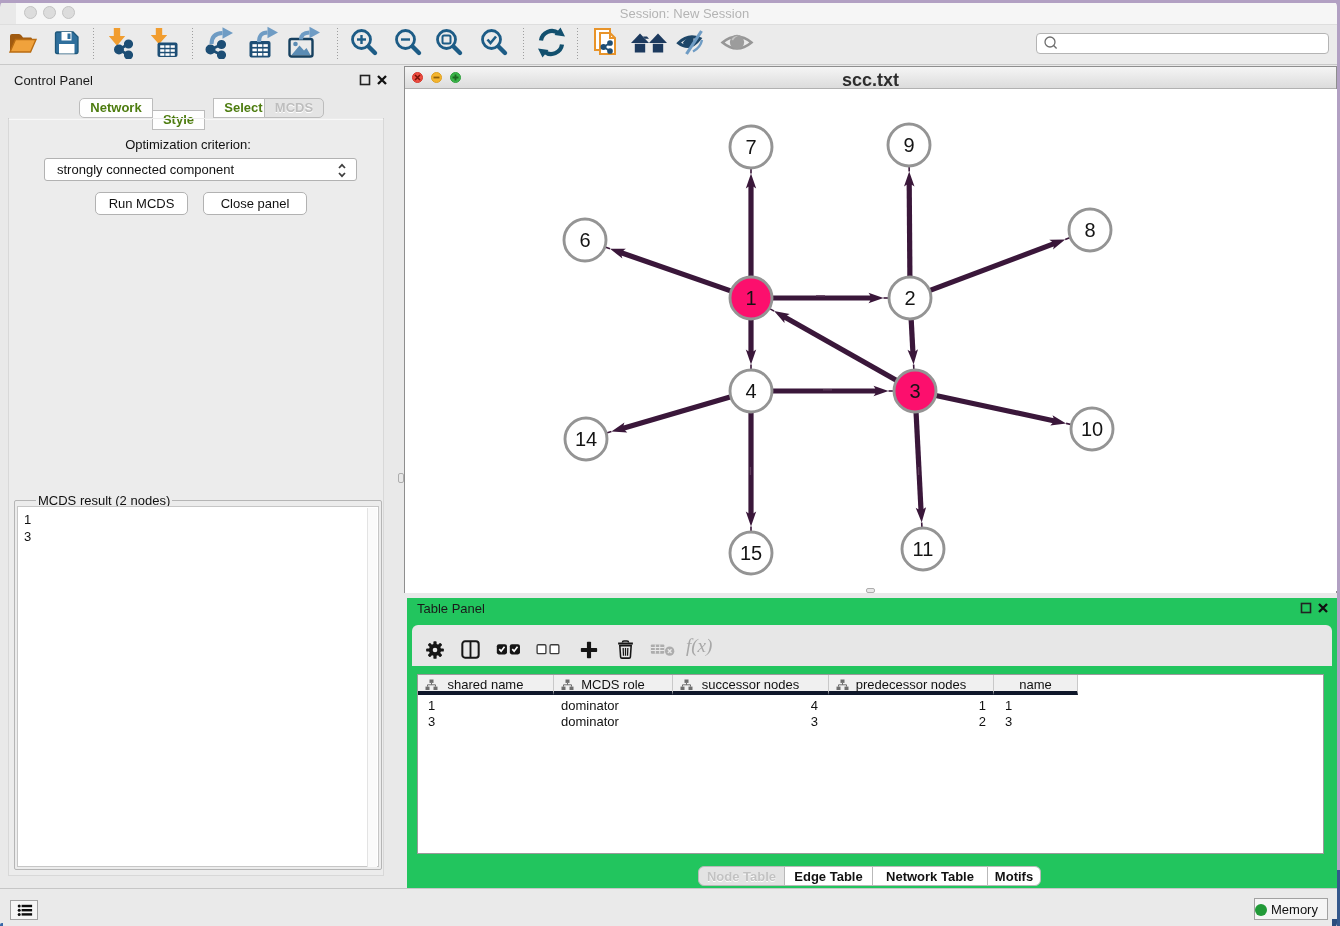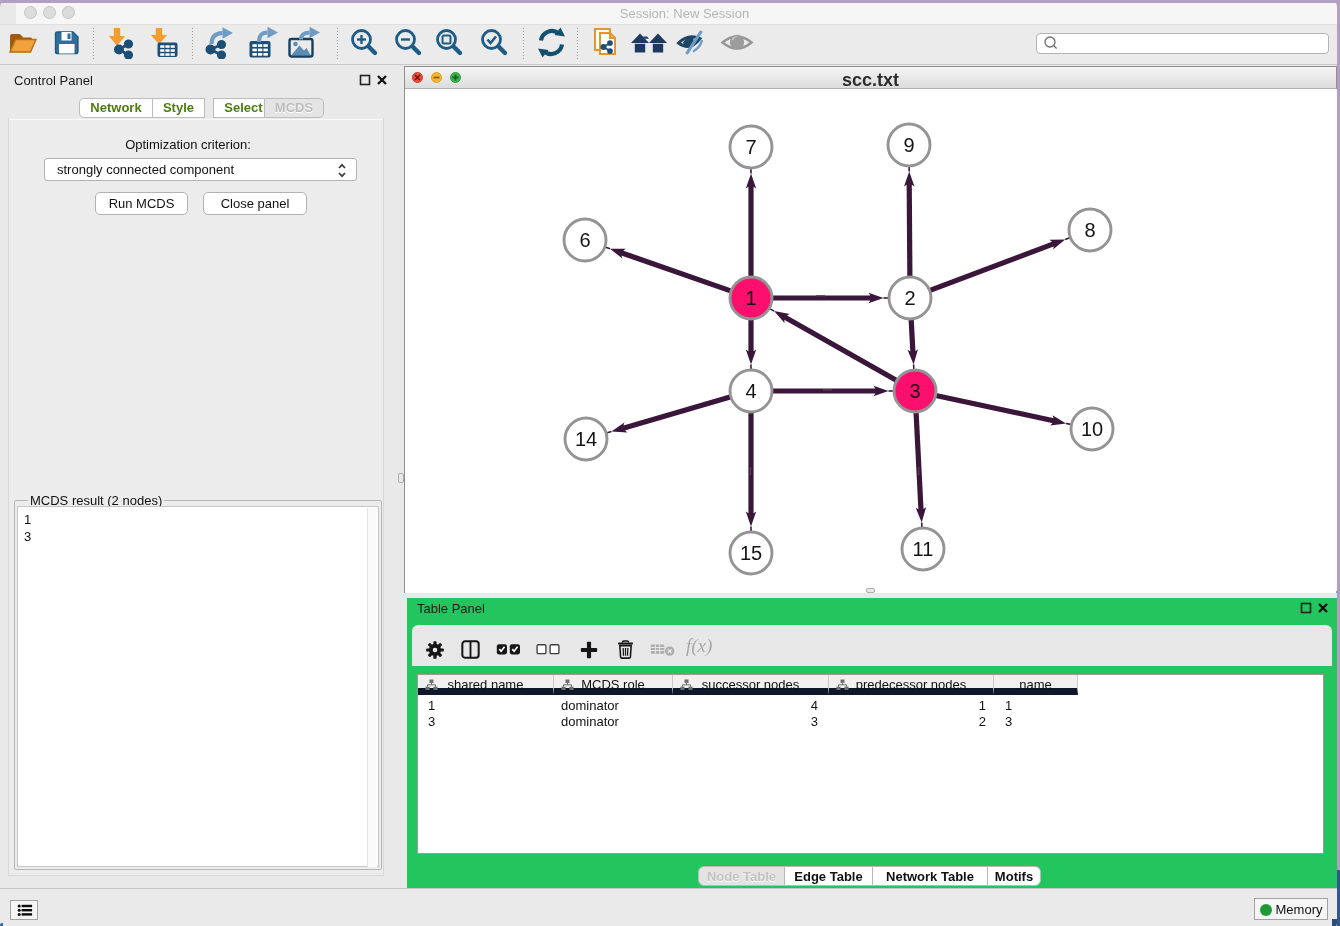--- a/index.html
+++ b/index.html
@@ -27,21 +27,21 @@
  font-size:13px;font-weight:bold;color:#4d7c0f;text-align:center;line-height:18px;}
 #cp-content{position:absolute;left:8px;top:52px;width:376px;height:758px;
  background:#ececec;border:1px solid #d8d8d8;border-top:1px solid #c4c4c4;box-shadow:inset 0 1px 0 #f8f8f8;}
 #opt-label{position:absolute;left:0;top:71px;width:376px;text-align:center;font-size:13px;color:#111;}
 #combo{position:absolute;left:44px;top:92px;width:313px;height:23px;background:#fff;
  border:1px solid #b2b2b2;border-radius:3px;font-size:13px;color:#111;line-height:21px;padding-left:12px;}
 .btn{position:absolute;top:126px;height:23px;background:#fff;border:1px solid #b2b2b2;
  border-radius:5px;font-size:13px;color:#111;text-align:center;line-height:21px;}
 #fieldset{position:absolute;left:14px;top:434px;width:368px;height:370px;
  border:1px solid #b5b5b5;border-radius:2px;}
-#fs-legend{position:absolute;left:13px;top:-8px;background:#ececec;padding:0 2px;
+#fs-legend{position:absolute;left:21px;top:-8px;background:#ececec;padding:0 2px;
  font-size:13px;color:#111;}
 #fs-inner{position:absolute;left:2px;top:5px;width:362px;height:361px;background:#fff;
  border:1px solid #c6c6c6;font-size:13px;color:#111;}
 #fs-scroll{position:absolute;right:1px;top:1px;width:10px;height:359px;background:#fafafa;
  border-left:1px solid #e3e3e3;}
 
 #netwin{position:absolute;left:404px;top:66px;width:933px;height:527px;background:#fff;
  border:1px solid #8e8e8e;border-bottom:none;}
 #net-titlebar{position:absolute;left:0;top:0;width:931px;height:22px;
  background:linear-gradient(#f5f5f5,#dcdcdc);border-bottom:1px solid #b1b1b1;}
@@ -55,21 +55,21 @@
 #ldivider-handle{position:absolute;left:398px;top:473px;width:6px;height:10px;background:#e8e8e8;
  border:1px solid #adadad;border-radius:2px;}
 
 #tpanel{position:absolute;left:407px;top:598px;width:930px;height:290px;background:#22c55e;}
 #tp-title{position:absolute;left:10px;top:3px;font-size:13px;color:#1a1a1a;}
 #tp-toolbar{position:absolute;left:5px;top:27px;width:920px;height:41px;
  background:#e7e7e7;border-radius:6px 6px 0 0;}
 #tbl{position:absolute;left:10px;top:76px;width:907px;height:180px;background:#fff;
  border:1px solid #9a9a9a;}
 .th{position:absolute;top:0;height:20px;background:#f0f0f0;border-right:1px solid #c9c9c9;
- border-bottom:7px solid #0f172a;font-size:13px;color:#111;text-align:center;line-height:19px;}
+ border-bottom:4px solid #0f172a;font-size:13px;color:#111;text-align:center;line-height:19px;}
 .td{position:absolute;font-size:13px;color:#111;height:16px;line-height:16px;}
 .btab{position:absolute;top:268px;height:20px;border:1px solid #b9b9b9;background:#fff;
  font-size:13px;font-weight:bold;color:#111;text-align:center;line-height:19px;}
 
 #statusbar{position:absolute;left:0;top:888px;width:1337px;height:38px;background:#eaeaea;
  border-top:1px solid #c6c6c6;}
 .sbtn{position:absolute;top:11px;height:20px;background:#f5f5f5;
  border:1px solid #a2a2a2;}
 </style></head>
 <body>
@@ -225,21 +225,21 @@
  <div id="cpanel">
   <div id="cp-title">Control Panel</div>
   <svg class="abs" style="left:359px;top:8px" width="12" height="12" viewBox="0 0 12 12">
         <rect x="1.5" y="1.5" width="9" height="9" fill="none" stroke="#222" stroke-width="1.6"></rect>
       </svg>
   <svg class="abs" style="left:376px;top:8px" width="12" height="12" viewBox="0 0 12 12">
         <path d="M2 2 L10 10 M10 2 L2 10" stroke="#111" stroke-width="2.3"></path>
       </svg>
   <div id="cp-content"></div>
   <div class="tab" style="left:79px;width:74px;border-radius:5px 0 0 5px;">Network</div>
-  <div class="tab" style="left:152px;width:53px;">Style</div>
+  <div class="tab" style="left:152px;width:53px;margin-top:12px;">Style</div>
   <div class="tab" style="left:213px;width:61px;">Select</div>
   <div class="tab" style="left:264px;width:60px;background:#e4e4e4;color:#bdbdbd;text-shadow:0 1px 0 #fff;border-radius:0 5px 5px 0;">MCDS</div>
   <div style="position:absolute;left:9px;top:52px;width:374px;height:1px;background:#ececec;"></div>
   <div id="opt-label">Optimization criterion:</div>
   <div id="combo">strongly connected component
     <svg class="abs" style="right:9px;top:4px" width="10" height="15" viewBox="0 0 10 15">
           <path d="M2 5 L5 1.8 L8 5 M2 10 L5 13.2 L8 10" fill="none" stroke="#3e3e3e" stroke-width="1.7"></path>
         </svg>
   </div>
   <div class="btn" style="left:95px;width:93px;">Run MCDS</div>
@@ -480,19 +480,19 @@
           <g fill="#0c0c0c">
             <circle cx="8.2" cy="5" r="1.5"></circle>
             <circle cx="8.2" cy="9.2" r="1.5"></circle>
             <circle cx="8.2" cy="13.4" r="1.5"></circle>
             <rect x="10.6" y="3.8" width="10.5" height="2.4"></rect>
             <rect x="10.6" y="8" width="10.5" height="2.4"></rect>
             <rect x="10.6" y="12.2" width="10.5" height="2.4"></rect>
           </g>
         </svg>
   </div>
-  <div class="sbtn" style="left:1254px;width:74px;top:9px;height:22px;font-size:13px;color:#111;text-align:center;line-height:21px;">
+  <div class="sbtn" style="left:1254px;width:74px;top:9px;height:22px;font-size:13px;color:#111;text-align:left;line-height:21px;">
    <span style="display:inline-block;width:12px;height:12px;border-radius:50%;background:#219a38;margin-right:4px;vertical-align:-2px;"></span>Memory</div>
   <div style="position:absolute;left:0;top:34px;width:3px;height:4px;background:#3668a8;border-radius:2px 0 0 0;"></div>
   <div style="position:absolute;left:1332px;top:30px;width:5px;height:8px;background:#2b4d7e;border-radius:0 0 4px 0;"></div>
  </div>
 </div>
 <div style="position:absolute;left:1337px;top:870px;width:3px;height:56px;background:#35588c;"></div>
 
 </body></html>

